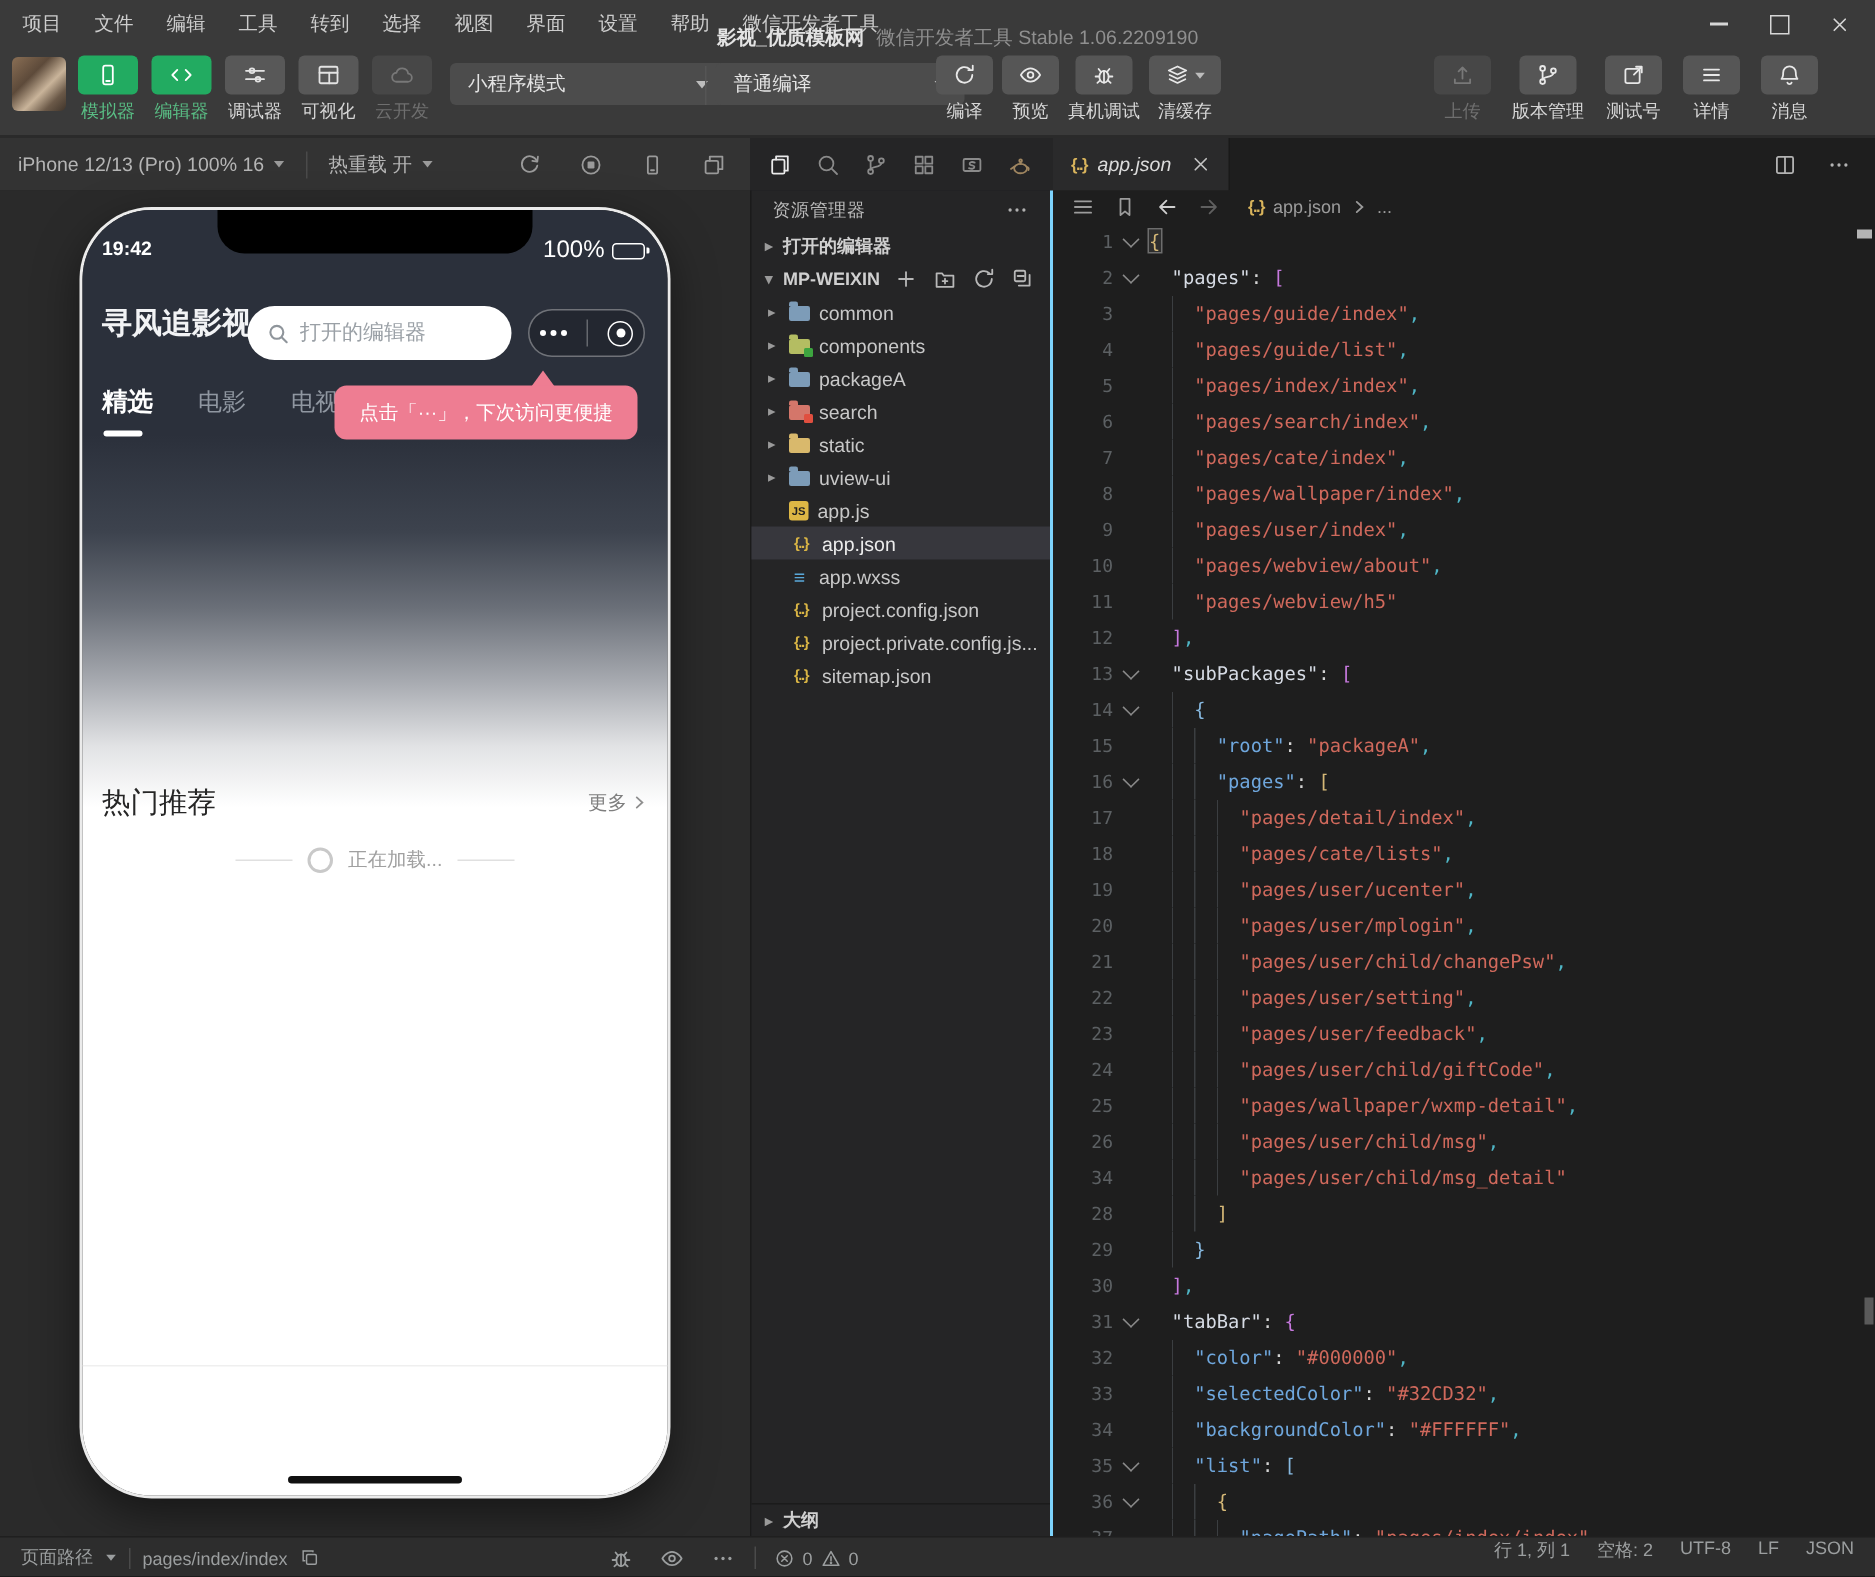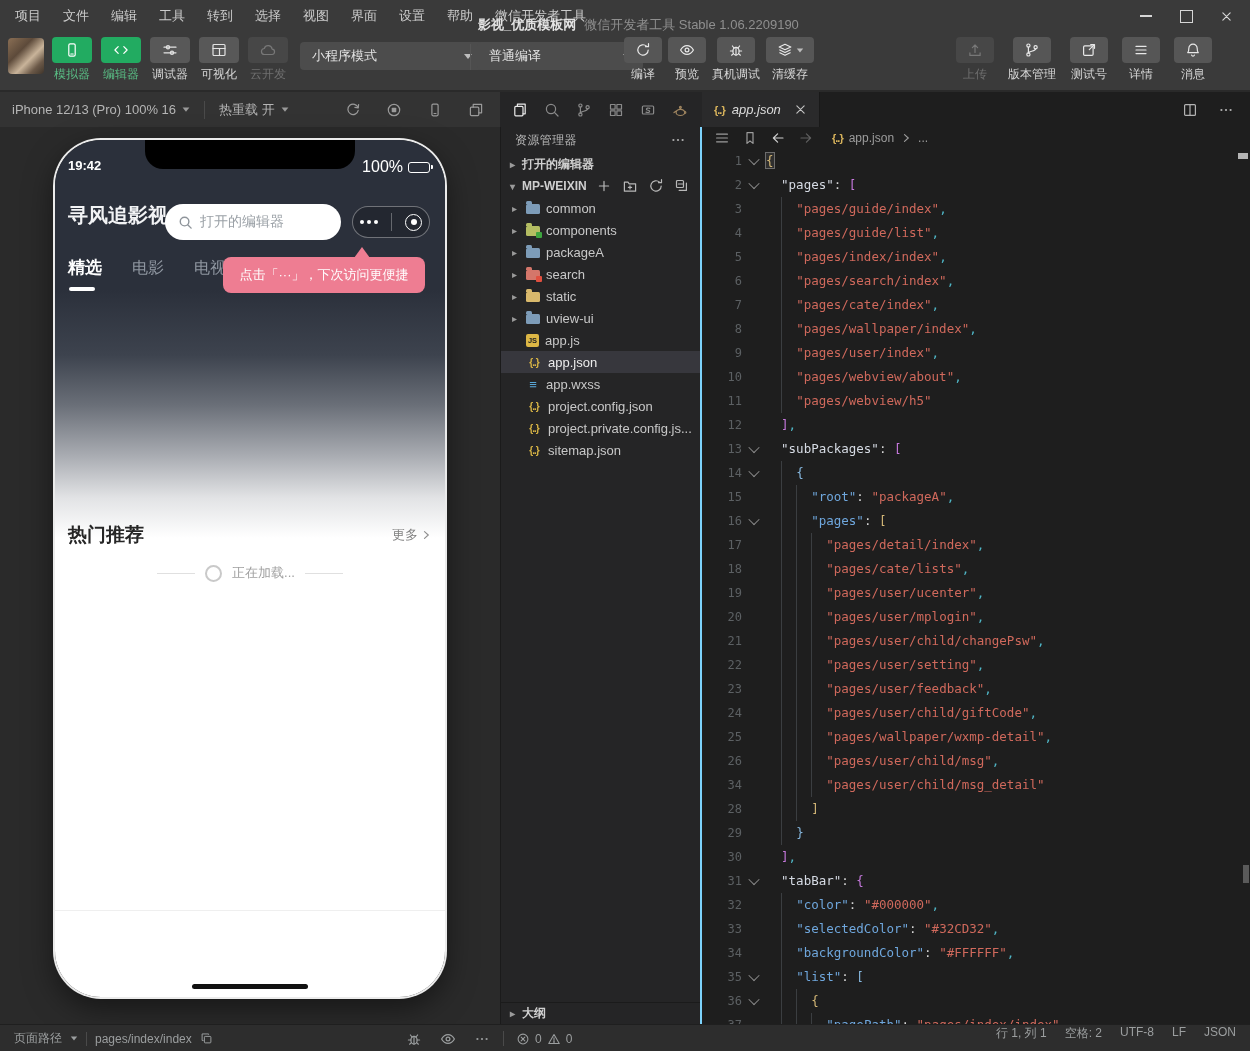--- a/index.html
+++ b/index.html
@@ -133,21 +133,21 @@
   .cap-div{width:1px;height:18px;background:rgba(255,255,255,.3)}
   .cap-target{width:15px;height:15px;border:1.6px solid #fff;border-radius:50%;display:flex;align-items:center;justify-content:center}
   .cap-target i{width:6px;height:6px;border-radius:50%;background:#fff}
   .ph-tabs{position:absolute;left:13px;top:116px;right:13px;display:flex;gap:30px;align-items:baseline}
   .ph-tab{font-size:16px;color:#9097a1}
   .ph-tab.active{font-size:17px;color:#fff;font-weight:bold;position:relative}
   .ph-tab.active::after{content:'';position:absolute;left:1px;bottom:-12px;width:26px;height:4px;border-radius:2px;background:#fff}
   .ph-tooltip{position:absolute;left:168px;top:117px;width:202px;height:36px;background:#ee7d92;border-radius:8px;color:#fff;font-size:13px;display:flex;align-items:center;justify-content:center;z-index:3;white-space:nowrap}
   .ph-tooltip-arrow{position:absolute;left:299px;top:107px;width:0;height:0;border-left:8px solid transparent;border-right:8px solid transparent;border-bottom:11px solid #ee7d92;z-index:3}
   .ph-section{position:absolute;left:13px;top:382px;right:13px;display:flex;align-items:center}
-  .ph-sec-title{font-size:19px;color:#262626;font-weight:bold}
+  .ph-sec-title{font-size:19px;color:#262626;font-weight:normal}
   .ph-more{margin-left:auto;font-size:13px;color:#7f7f7f;display:flex;align-items:center;gap:2px}
   .ph-loading{position:absolute;left:0;top:424px;width:100%;display:flex;align-items:center;justify-content:center;gap:10px}
   .ph-line{width:38px;height:1px;background:#e0e0e0}
   .ph-spinner{width:13px;height:13px;border:2px solid #c9c9c9;border-radius:50%}
   .ph-load-text{font-size:13px;color:#a0a0a0}
   .ph-tabbar-line{position:absolute;left:0;top:770px;width:100%;height:1px;background:#efefef}
   .home-bar{position:absolute;left:137px;top:844px;width:116px;height:5px;border-radius:3px;background:#111}
 </style>
 </head>
 <body>

